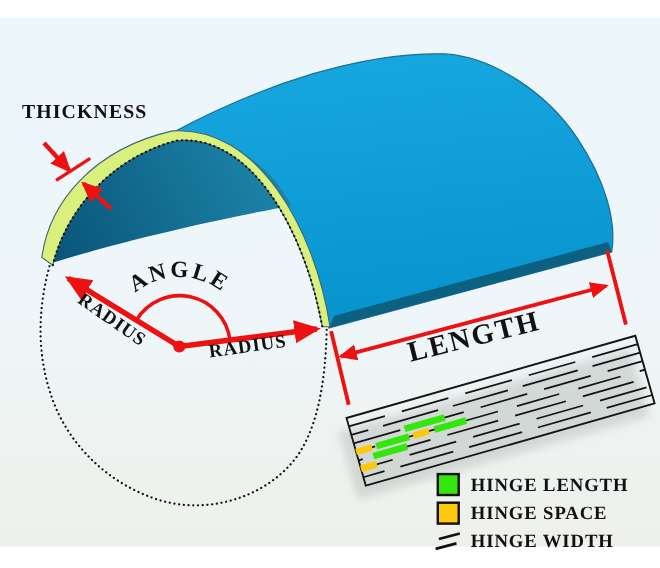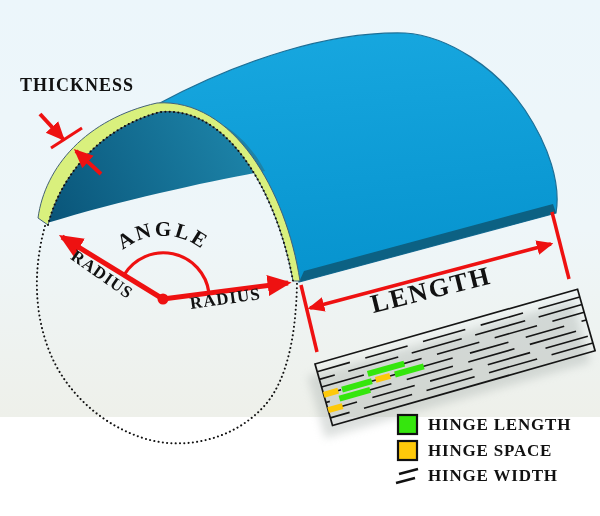--- a/index.html
+++ b/index.html
@@ -1,22 +1,23 @@
 <!DOCTYPE html>
 <html><head>
 <meta charset="utf-8">
 <style>
   html,body{margin:0;padding:0;}
   body{
     width:600px;height:516px;overflow:hidden;
     font-family:"Liberation Serif", serif;
   }
   .stage{
-    position:relative;width:600px;height:417px;
+    position:relative;width:600px;height:481px;
     background:linear-gradient(180deg,#ecf6fb 0%,#eef6f9 55%,#eef0ea 100%);
+    margin-top:16px;
   }
   svg{display:block}
   text{fill:#111;font-weight:bold;}
   .lbl-thickness{font-size:18px;letter-spacing:1px;}
   .lbl-angle{font-size:21px;letter-spacing:2.5px;}
   .lbl-radius{font-size:17px;letter-spacing:1px;}
   .lbl-length{font-size:26px;letter-spacing:2px;}
   .lbl-legend{font-size:17px;letter-spacing:.8px;}
   .redline{stroke:#ee1111;fill:none;}
   .dotted{stroke:#111;fill:none;stroke-width:2;stroke-linecap:round;stroke-dasharray:.1 4.2;}

